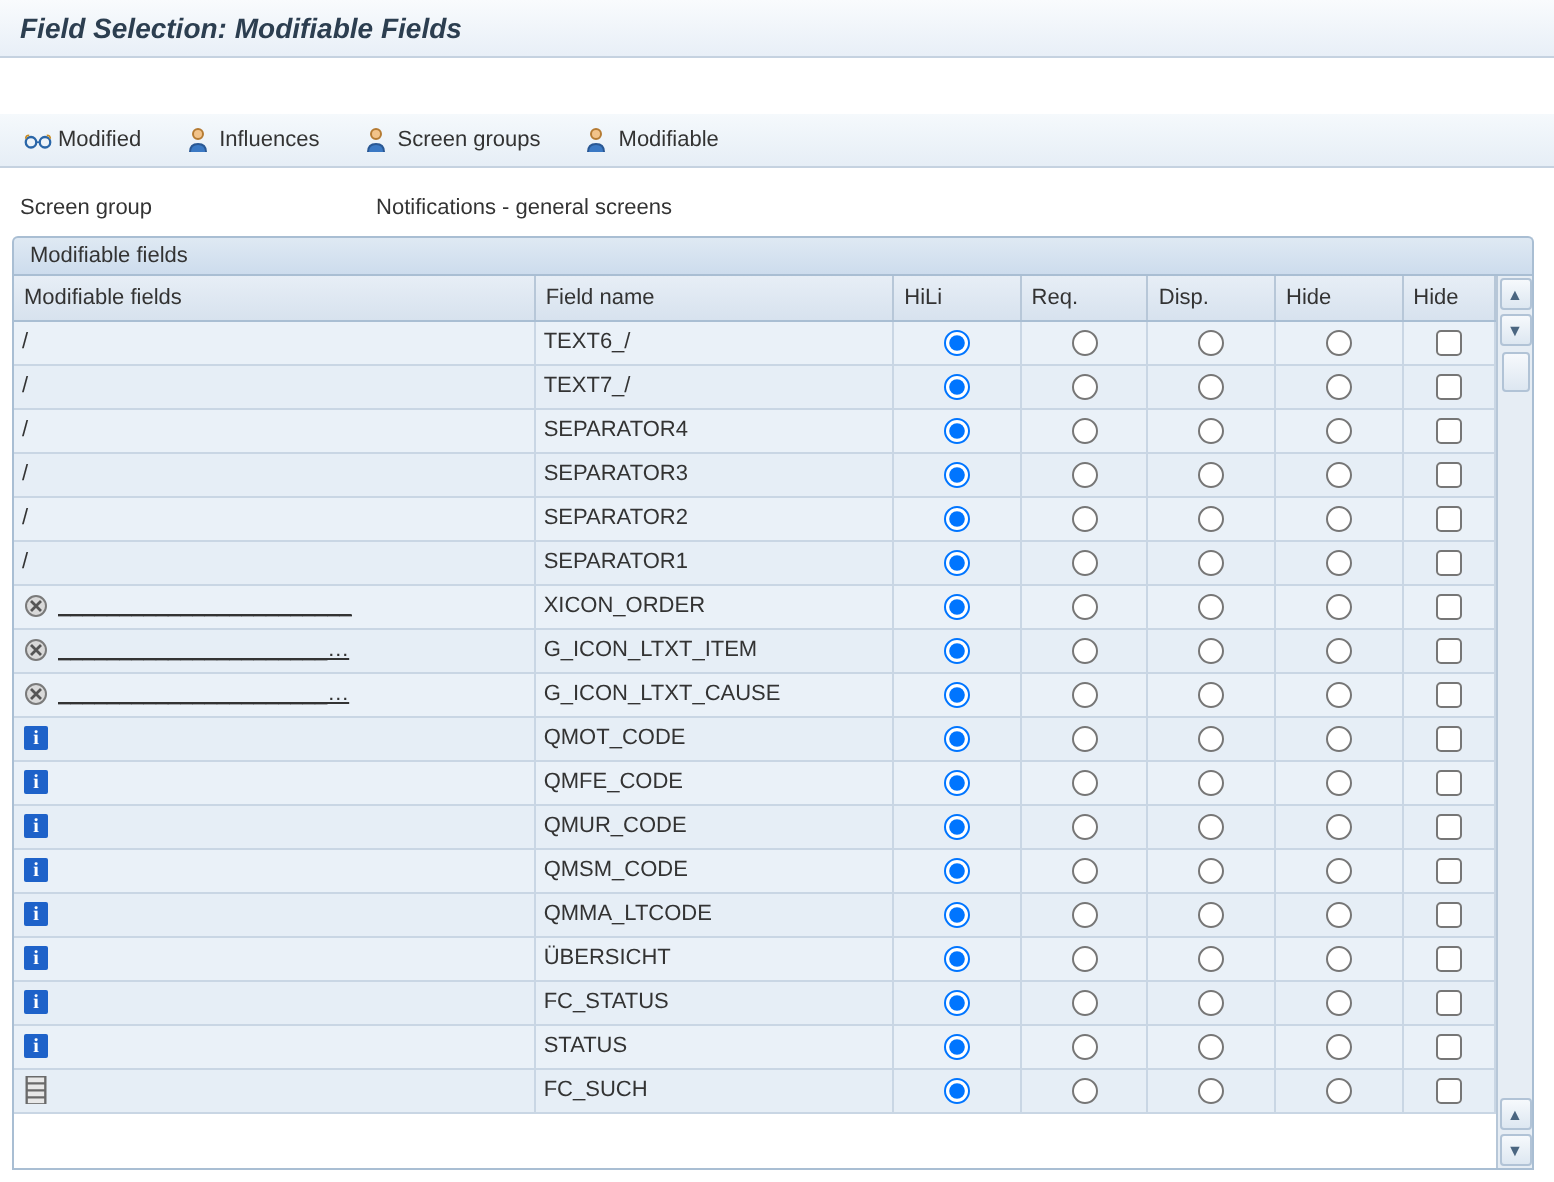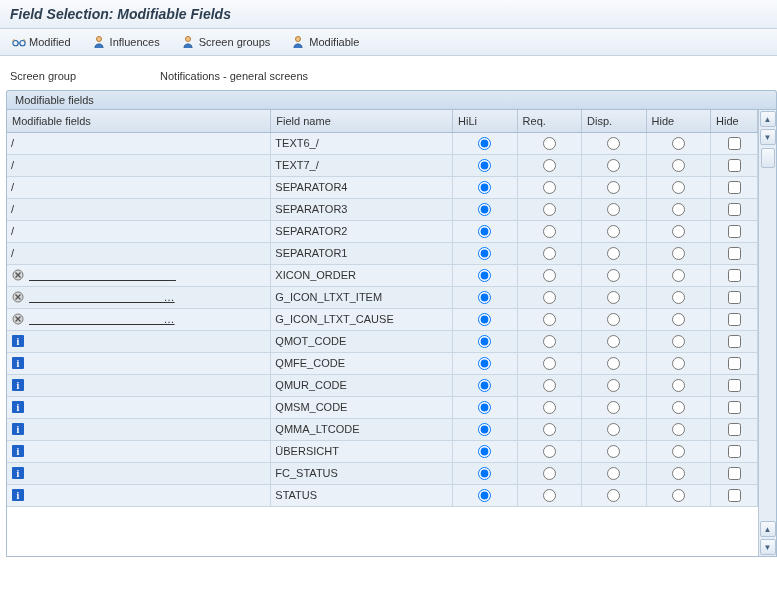--- a/index.html
+++ b/index.html
@@ -20,36 +20,37 @@
   font-style: italic;
   font-weight: bold;
   color: #2c3e50;
 }
 .toolbar {
   background: linear-gradient(#f5f9fc, #e6eef6);
   border-bottom: 1px solid #c5d2e0;
   padding: 4px 8px;
   display: flex;
   gap: 14px;
+  margin-top: 28px;
 }
 .toolbar-btn {
   display: inline-flex;
   align-items: center;
   gap: 3px;
   padding: 2px 4px;
   cursor: pointer;
   border-radius: 2px;
 }
 .screen-group-row {
   padding: 14px 10px 8px 10px;
   display: flex;
-  gap: 84px;
+  gap: 112px;
 }
 .panel-wrap {
-  padding: 0 0 4px 6px;
+  padding: 0 10px 4px 6px;
 }
 .panel-header {
   background: linear-gradient(#dfe9f3, #cddced);
   border: 1px solid #a9bed3;
   border-bottom: none;
   border-radius: 3px 3px 0 0;
   padding: 3px 8px;
   font-size: 11px;
 }
 .table-scroll {
@@ -640,20 +641,49 @@
               <td class="center">
                 <input type="radio" name="r16" style="">
               </td>
               <td class="center">
                 <input type="radio" name="r16" style="">
               </td>
               <td class="center">
                 <input type="checkbox" style="">
               </td>
             </tr>
+            <tr>
+              <td>
+                <div class="field-cell">
+                  <span class="icon-cell">
+                    <svg class="icon-hist" viewBox="0 0 12 14">
+                      <rect x="2" y="1" width="8" height="12" fill="#e8e8e8" stroke="#6a6a6a"></rect>
+                      <path d="M2 4h8M2 7h8M2 10h8" stroke="#6a6a6a"></path>
+                    </svg>
+                  </span>
+                  <span class="mf-text"></span>
+                </div>
+              </td>
+              <td>FC_SUCH</td>
+              <td class="center">
+                <input type="radio" name="r18" checked="" style="">
+              </td>
+              <td class="center">
+                <input type="radio" name="r18" style="">
+              </td>
+              <td class="center">
+                <input type="radio" name="r18" style="">
+              </td>
+              <td class="center">
+                <input type="radio" name="r18" style="">
+              </td>
+              <td class="center">
+                <input type="checkbox" style="">
+              </td>
+            </tr>
           </tbody>
     </table>
     </div>
     <div class="scrollbar-v">
       <div class="scroll-arrow">▲</div>
       <div class="scroll-arrow">▼</div>
       <div class="scroll-thumb"></div>
       <div class="scroll-track"></div>
       <div class="scroll-arrow">▲</div>
       <div class="scroll-arrow">▼</div>

